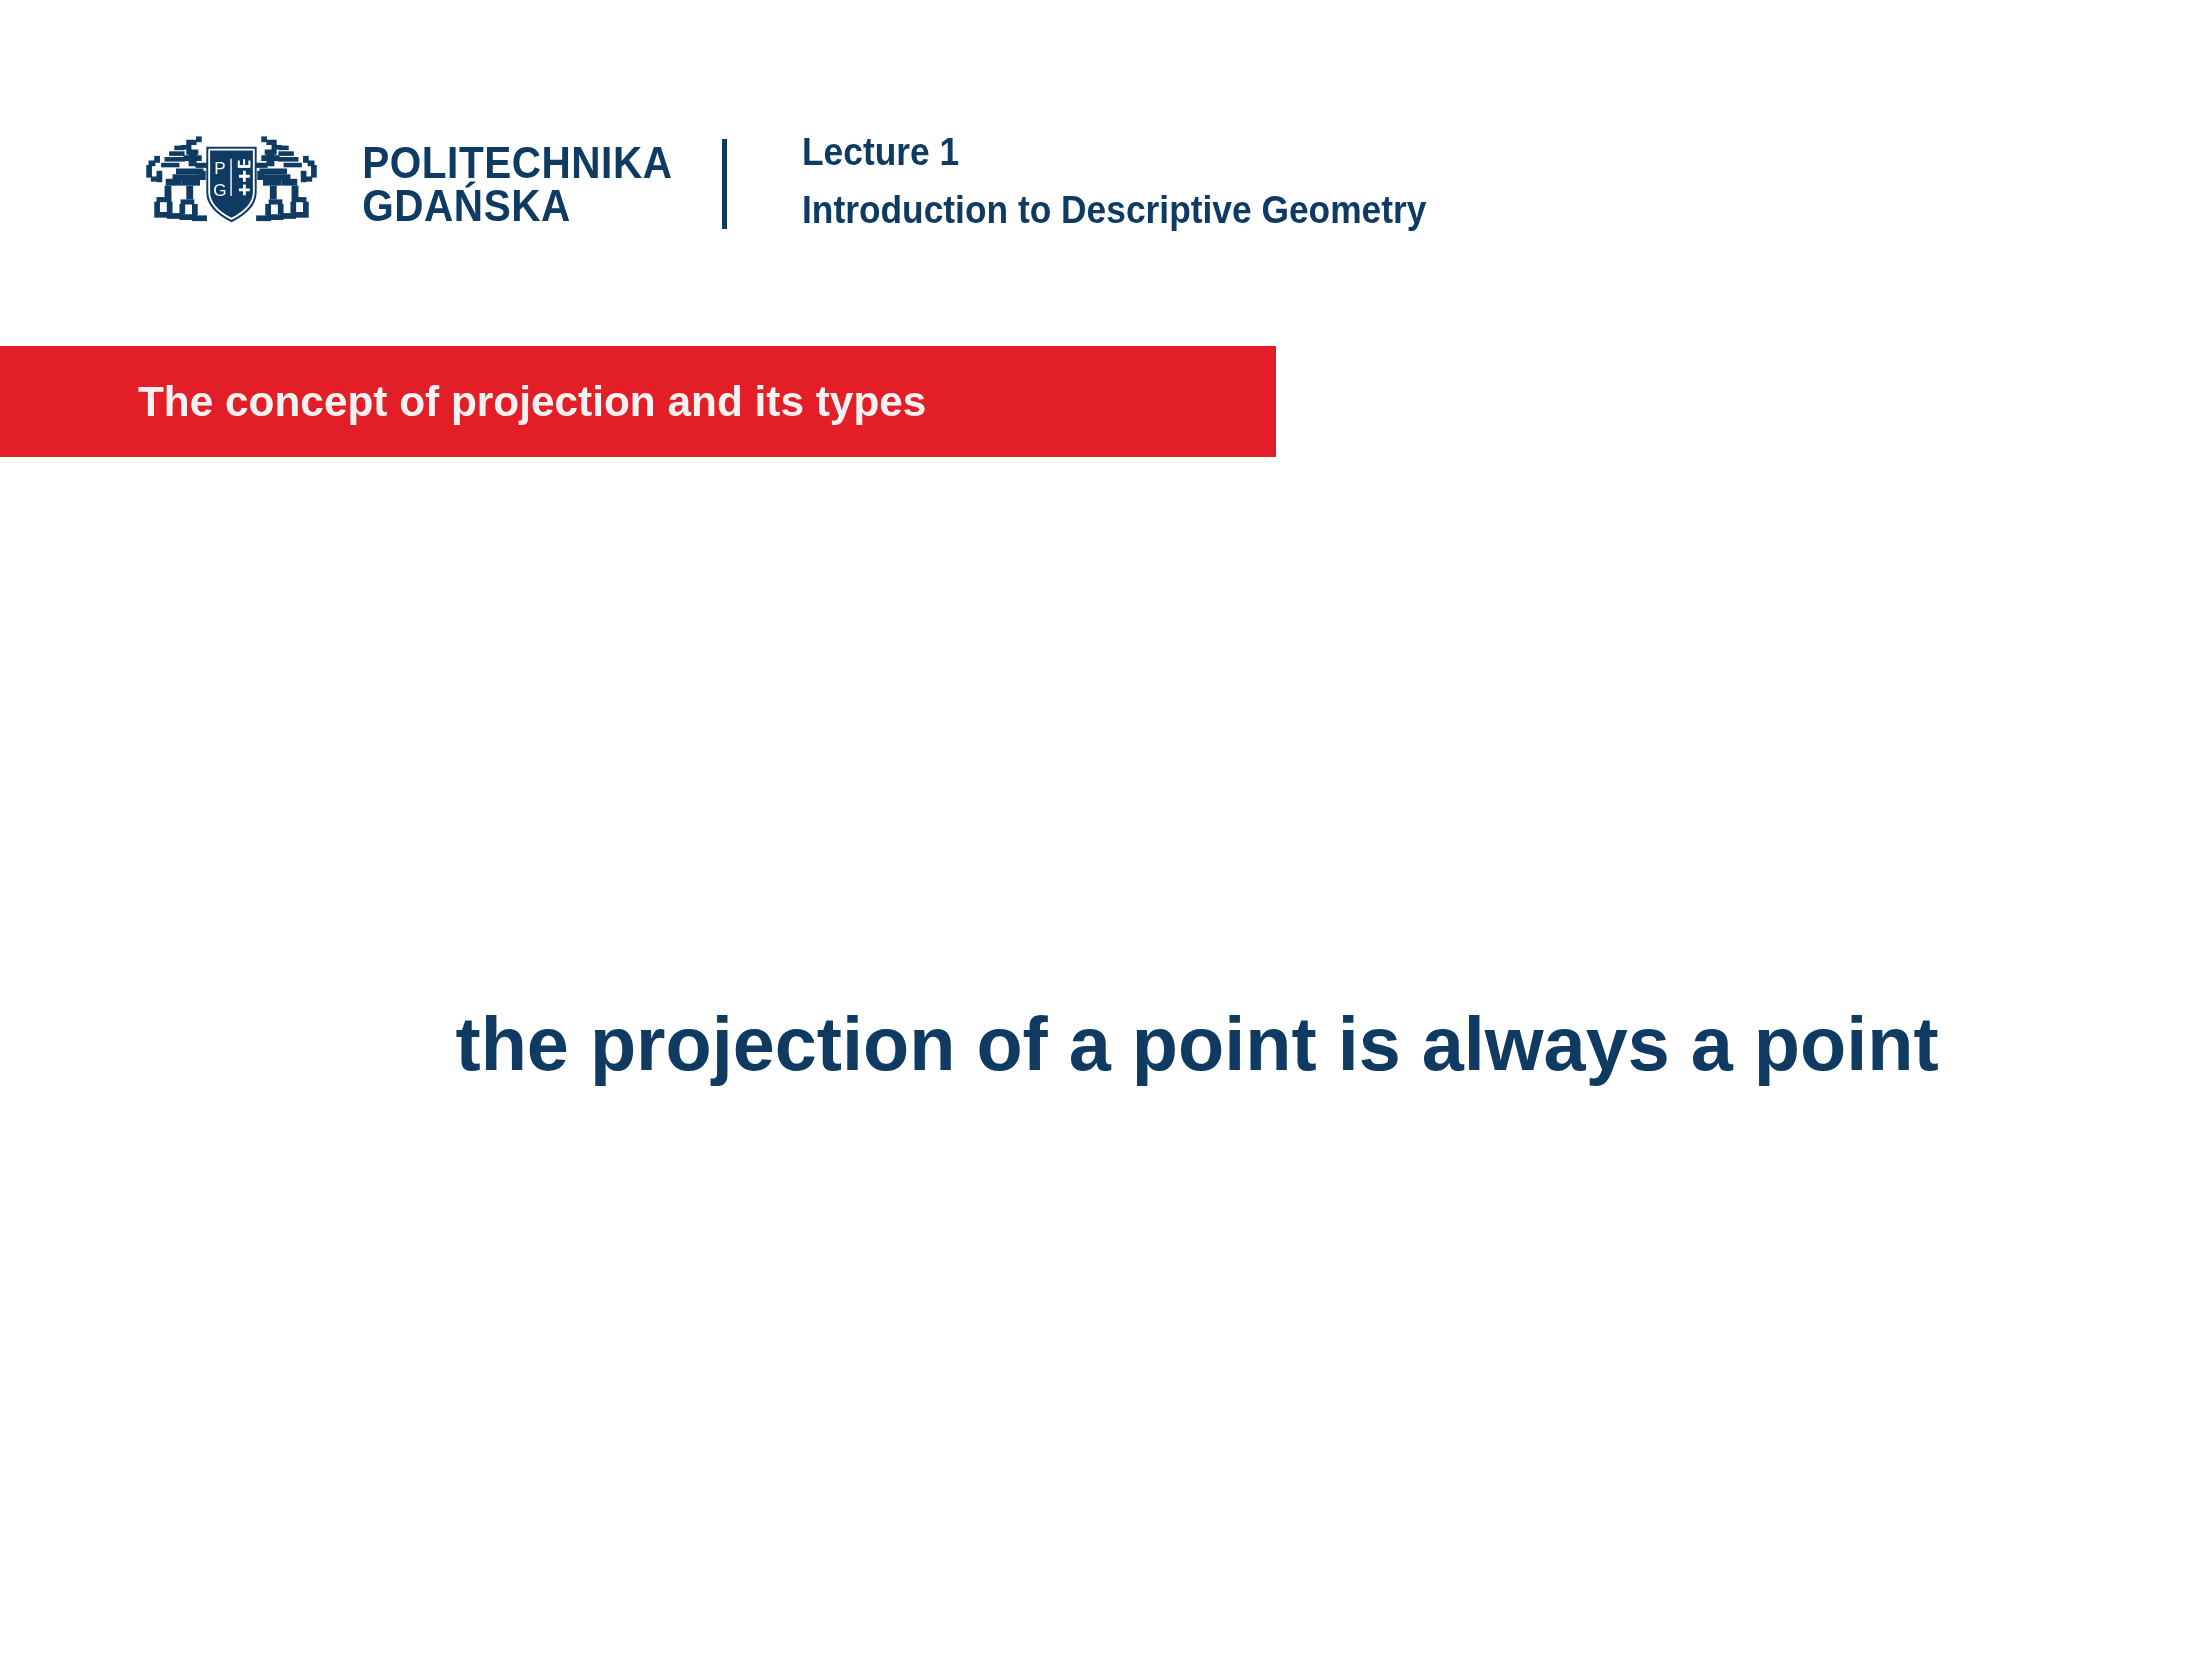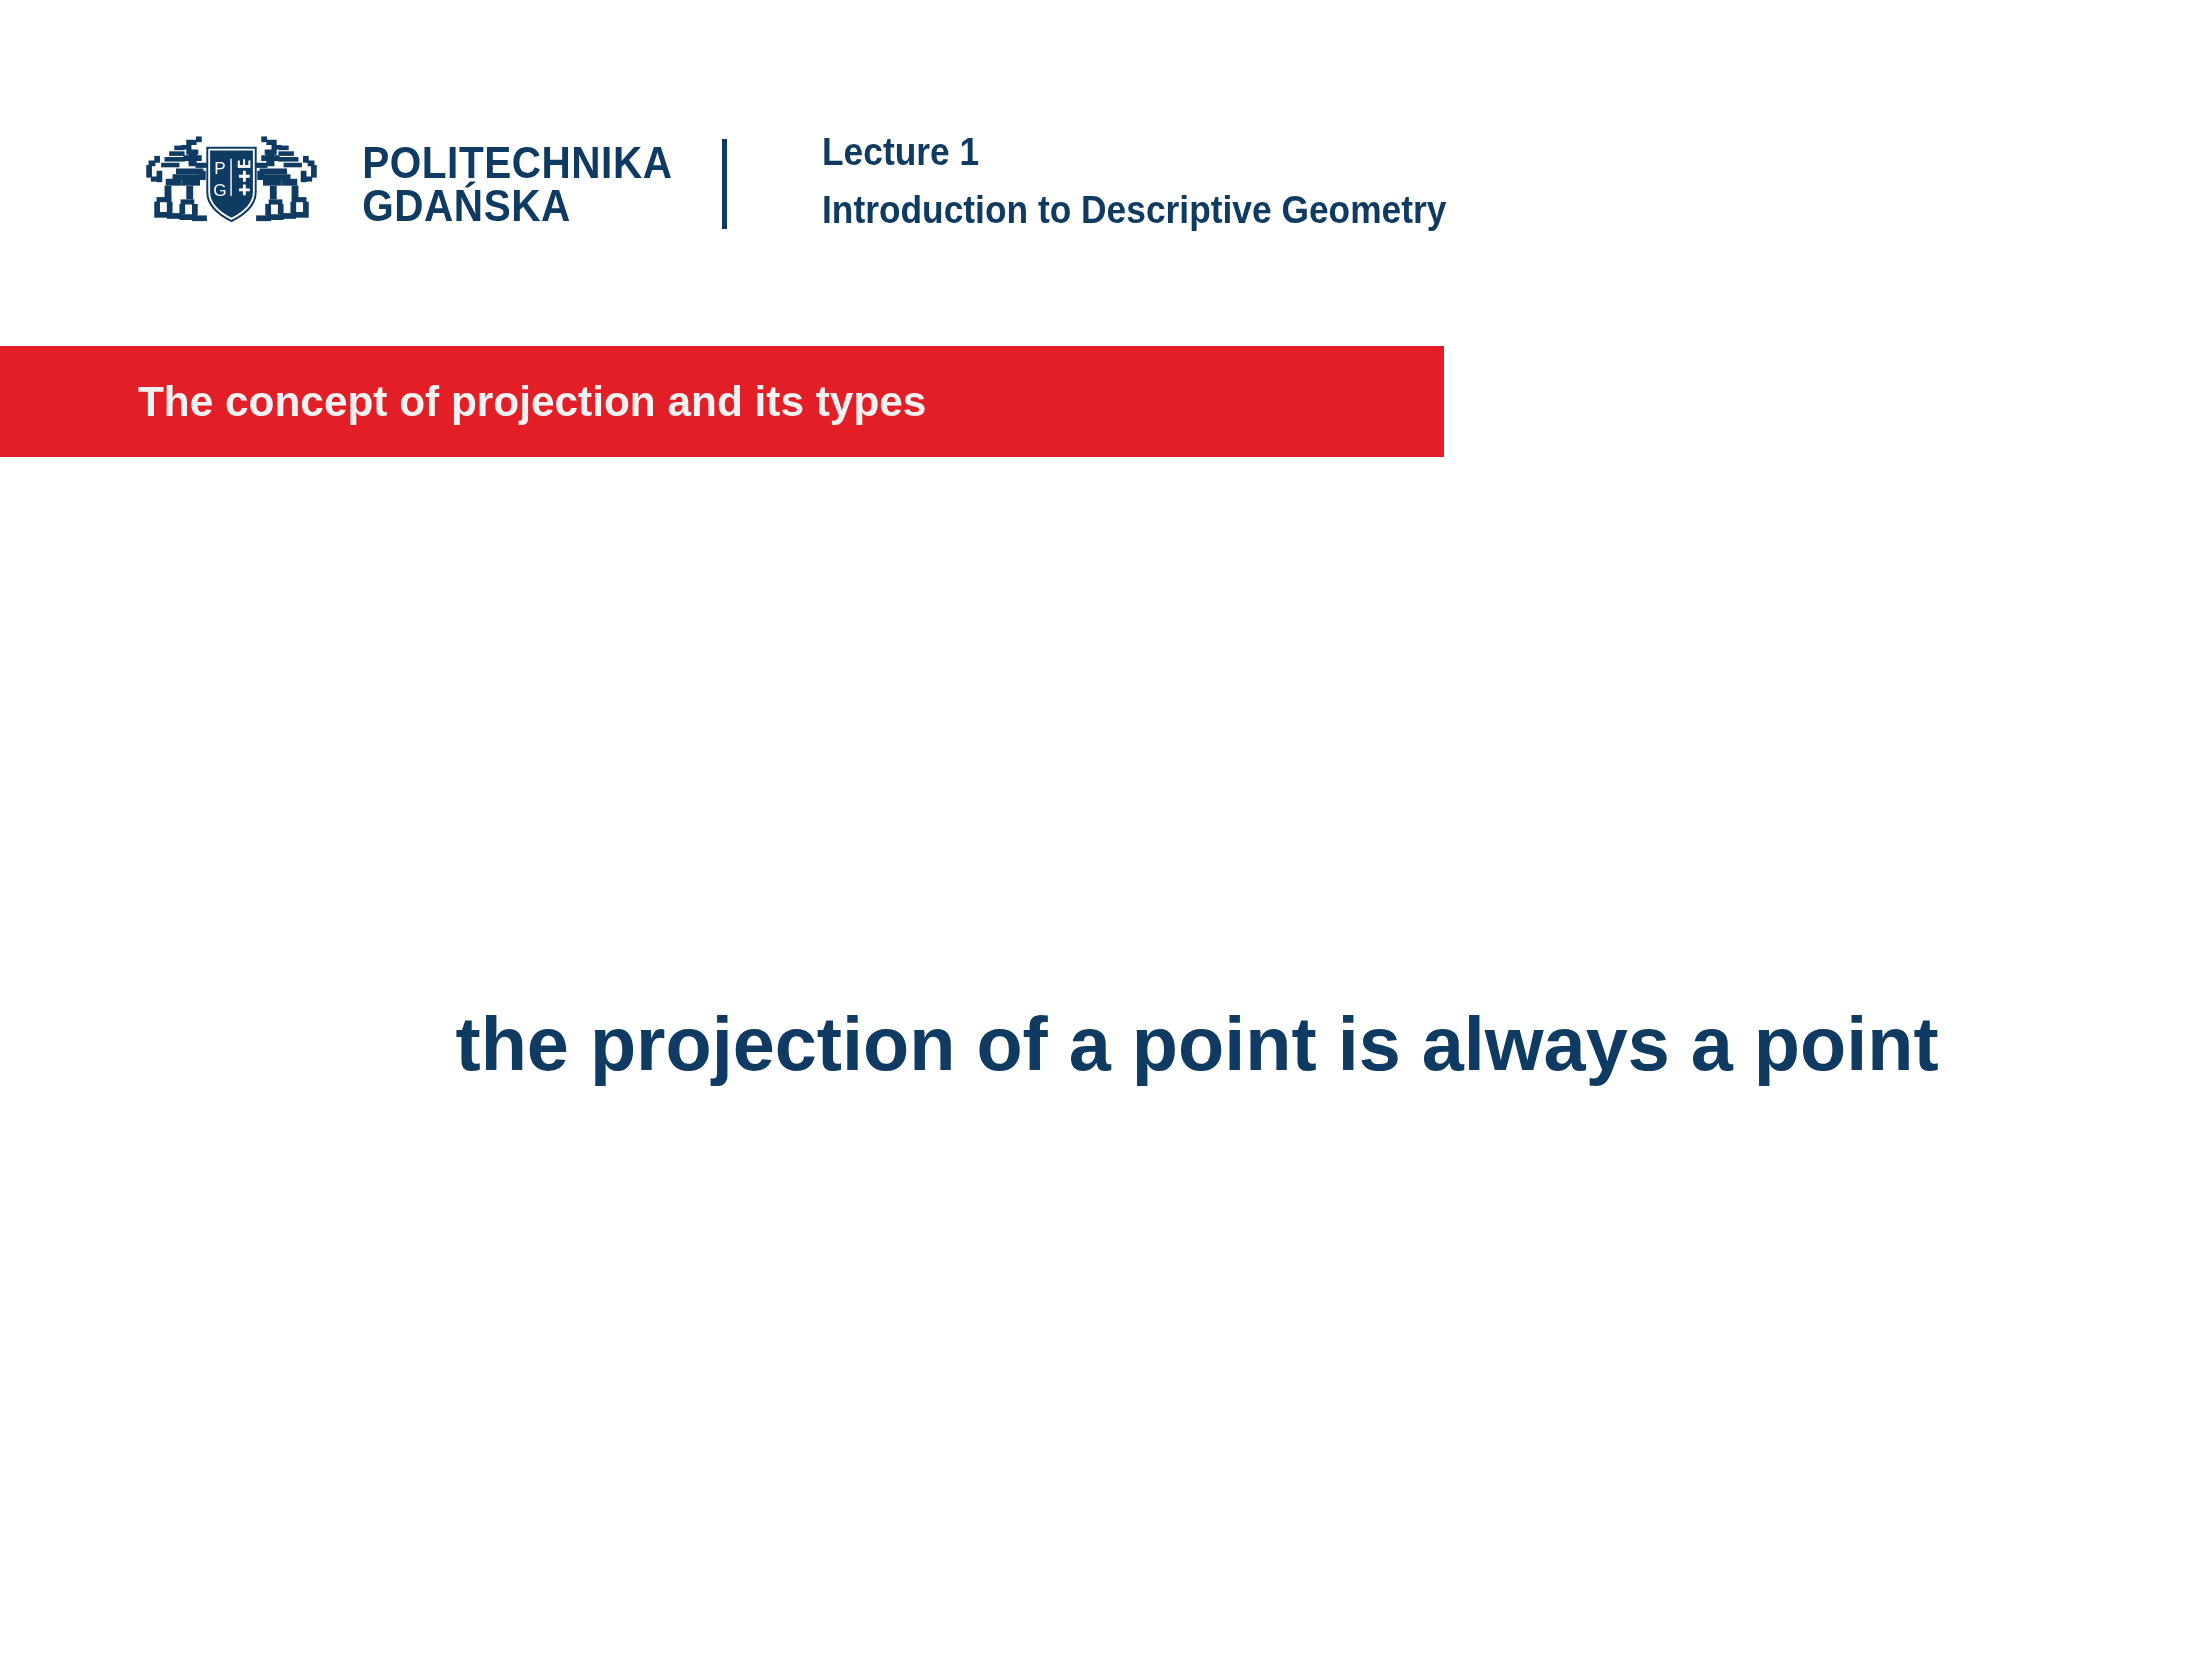--- a/index.html
+++ b/index.html
@@ -71,21 +71,20 @@
     width: 5.2px;
     height: 90px;
     background: #0f3b63;
   }
 
   .lecture-block {
     position: absolute;
     left: 802px;
     top: 131px;
     width: 1206px;
-    margin-left: 20px;
   }
   .lecture-line {
     color: #0f3b63;
     font-family: "Liberation Sans", sans-serif;
     font-weight: 700;
     white-space: nowrap;
     transform: scaleX(0.93);
     transform-origin: left center;
   }
   .lecture-line.l1 {
@@ -96,21 +95,21 @@
   .lecture-line.l2 {
     font-size: 38px;
     line-height: 42px;
   }
 
   
   .banner {
     position: absolute;
     left: 0;
     top: 346px;
-    width: 1444px;
+    width: 1276px;
     height: 111px;
     background: #E31E26;
     display: flex;
     align-items: center;
   }
   .banner-text {
     margin-left: 138px;
     color: #F2F2F2;
     font-family: "Liberation Sans", sans-serif;
     font-weight: 700;

